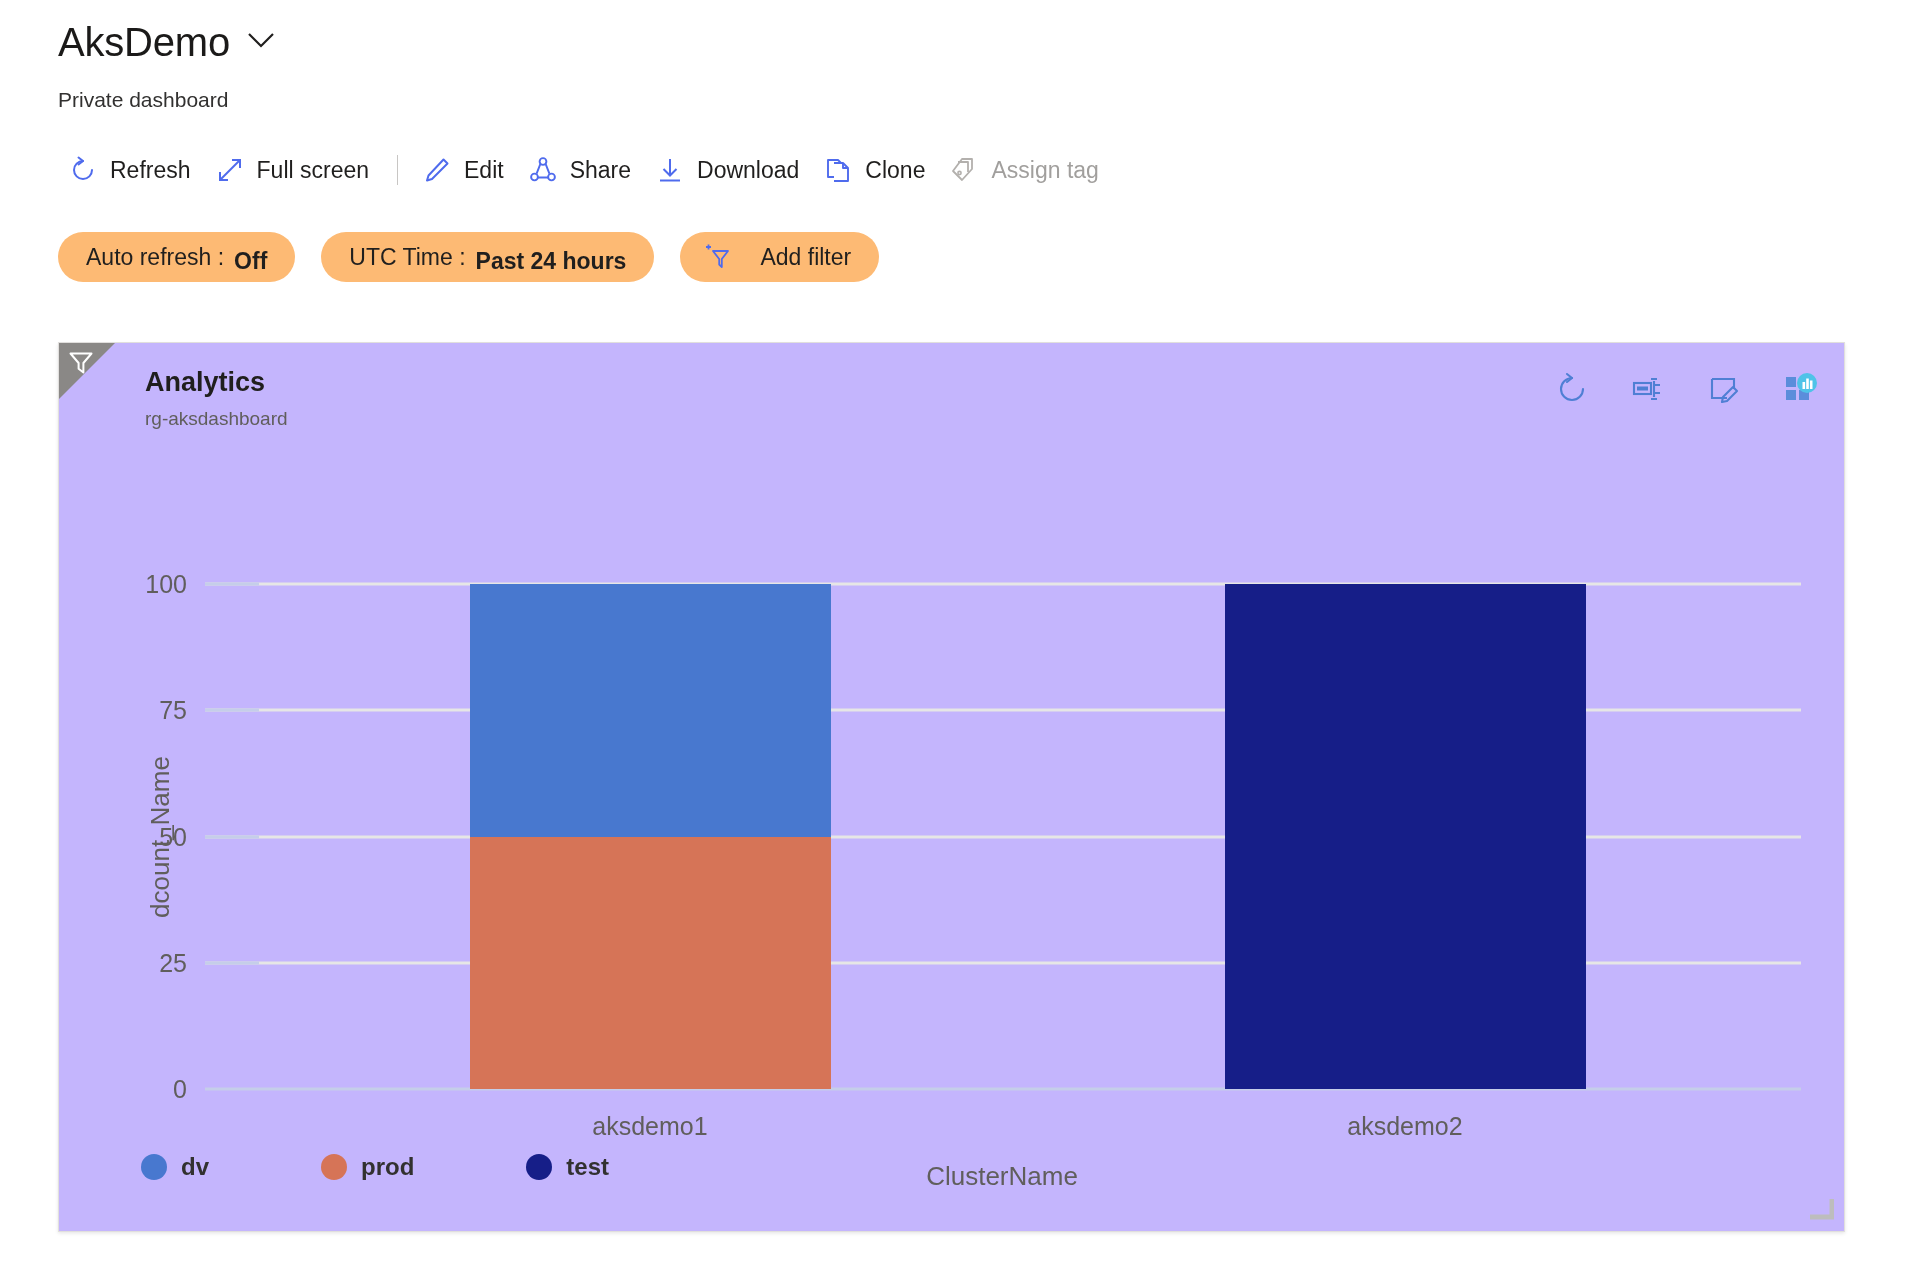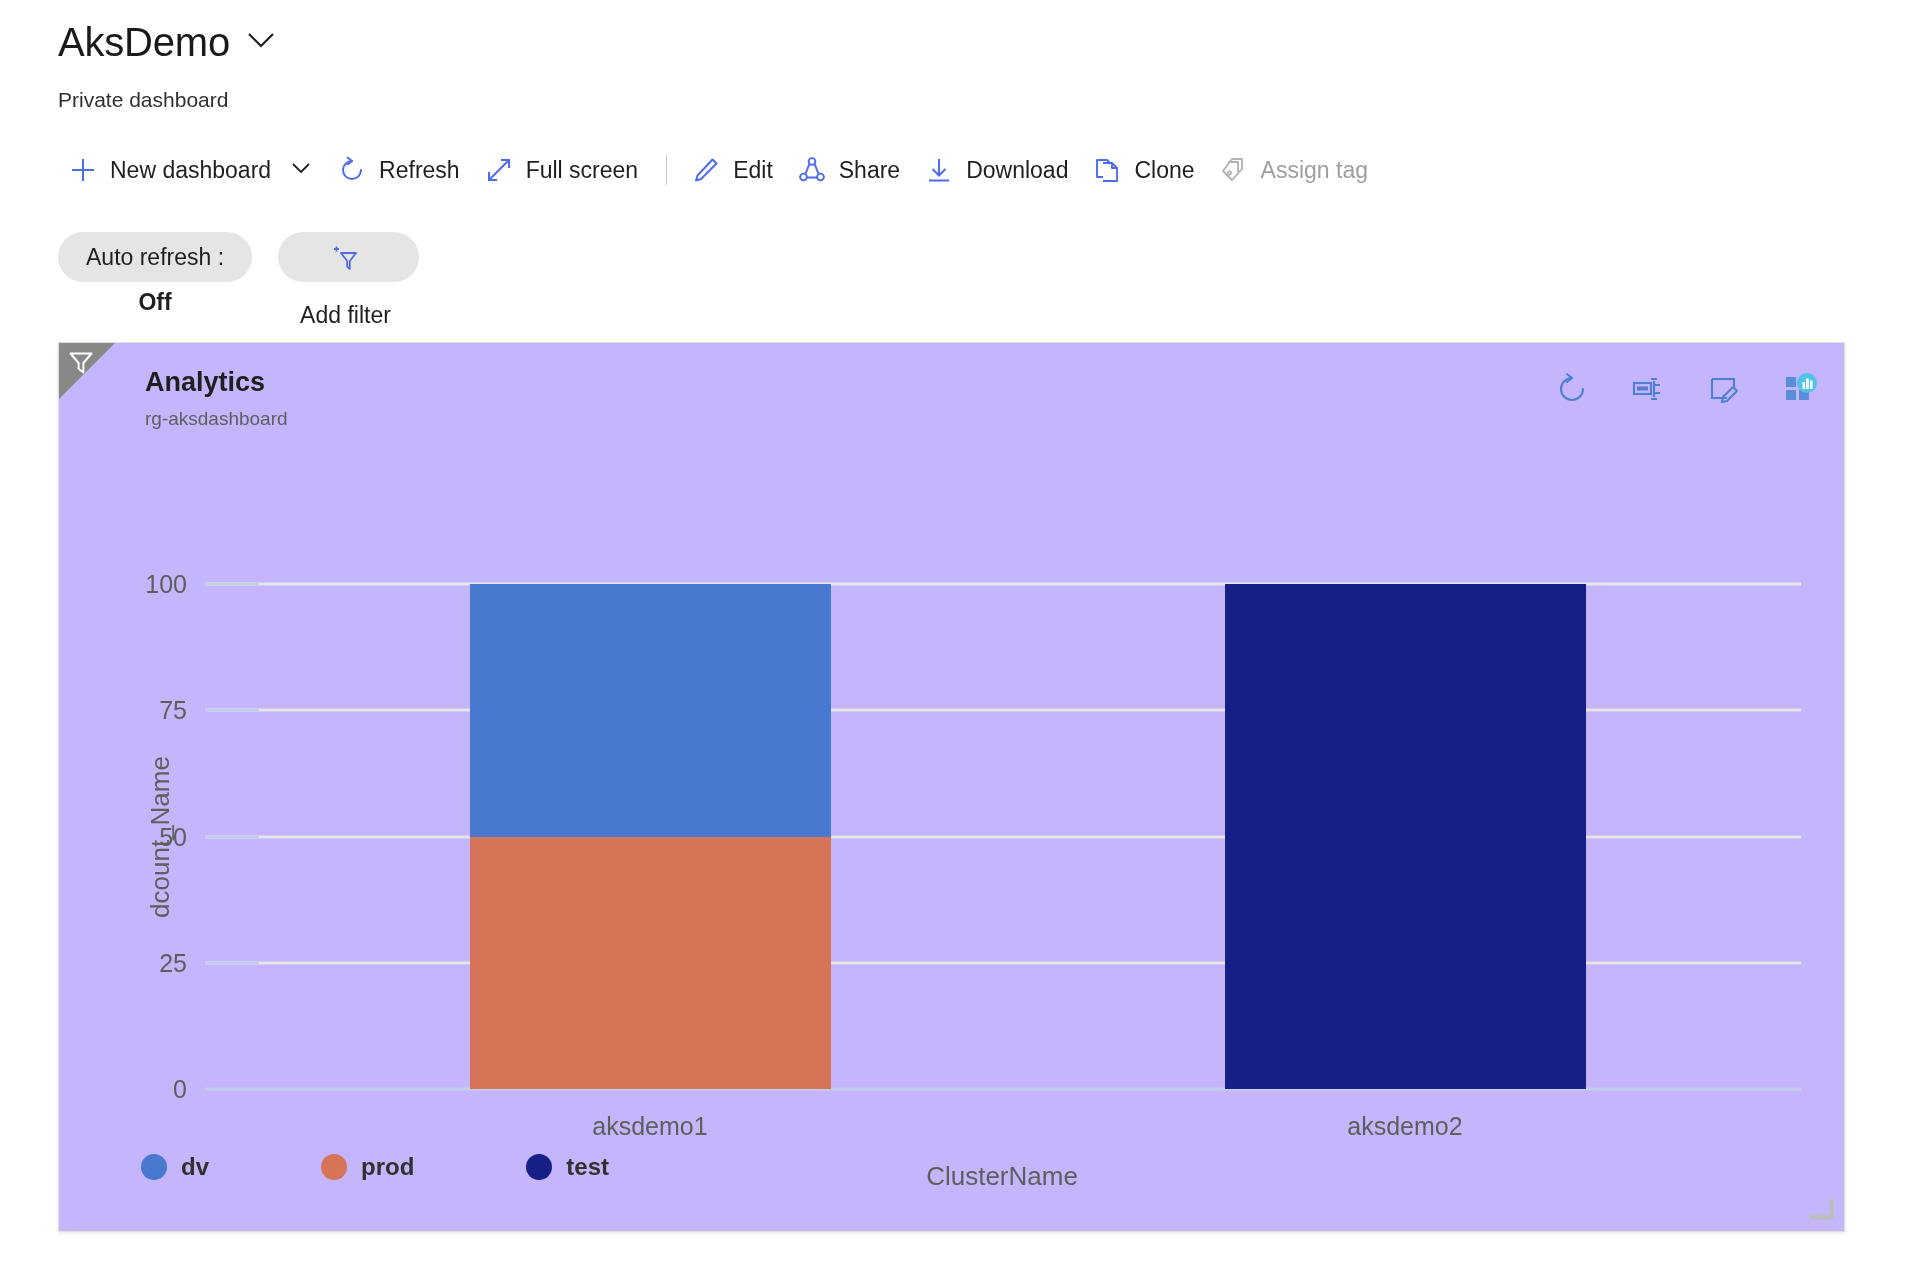--- a/index.html
+++ b/index.html
@@ -45,23 +45,23 @@
   }
   .cmd .chev-sm { margin-left: 6px; }
 
   
   .pills {
     position: absolute; left: 58px; top: 232px;
     display: flex; align-items: center; gap: 26px;
   }
   .pill {
     height: 50px; border-radius: 25px;
-    background: #e5e5e5; color: #201f1e;
+    background: #fdba74; color: #201f1e;
     display: flex; align-items: center; gap: 10px;
-    padding: 12px 28px; font-size: 23px; cursor: pointer; user-select: none; flex-direction: column;
+    padding: 0 28px; font-size: 23px; cursor: pointer; user-select: none;
   }
   .pill b { font-weight: 700; margin-top: 8px; }
   .pill.addfilter { padding-left: 22px; gap: 28px; }
   .pill .ficon { display: inline-flex; align-items: center; justify-content: center; width: 30px; height: 30px; }
 
   
   .tile {
     position: absolute; left: 58px; top: 342px;
     width: 1787px; height: 890px;
     background: #c4b5fd;
@@ -123,33 +123,20 @@
     <span class="chev-big">
       <svg width="34" height="34" viewBox="0 0 34 34">
           <path d="M5 11 L17 23 L29 11" fill="none" stroke="#201f1e" stroke-width="2.2"></path>
         </svg>
     </span>
   </div>
   <div class="subtitle">Private dashboard</div>
 
   <div class="cmdbar">
 
-    <div class="cmd">
-      <span class="ico">
-        <svg width="28" height="28" viewBox="0 0 28 28">
-            <path d="M14 3 V25 M3 14 H25" stroke="#4f6bed" stroke-width="2" fill="none"></path>
-          </svg>
-      </span>
-      <span>New dashboard</span>
-      <span class="chev-sm">
-        <svg width="24" height="24" viewBox="0 0 24 24">
-            <path d="M4 9 L12 17 L20 9" fill="none" stroke="#201f1e" stroke-width="1.8"></path>
-          </svg>
-      </span>
-    </div>
 
     <div class="cmd">
       <span class="ico">
         <svg width="28" height="28" viewBox="0 0 28 28">
           <path d="M14 5 A9 9 0 1 0 23 14" fill="none" stroke="#4f6bed" stroke-width="2" stroke-linecap="round"></path>
           <path d="M14 5 L9.5 1.5 M14 5 L9.5 8.5" fill="none" stroke="#4f6bed" stroke-width="2" stroke-linecap="round"></path>
         </svg>
       </span>
       <span>Refresh</span>
     </div>
@@ -224,20 +211,24 @@
 
   </div>
 
   <div class="pills">
 
     <div class="pill">
       <span>Auto refresh : </span>
         <b>Off</b>
     </div>
 
+    <div class="pill">
+      <span>UTC Time : </span>
+        <b>Past 24 hours</b>
+    </div>
 
     <div class="pill addfilter">
       <span class="ficon">
         <svg width="30" height="30" viewBox="0 0 30 30">
           <path d="M4 5 L9 5 M6.5 2.5 V7.5" stroke="#4f6bed" stroke-width="1.8"></path>
           <path d="M11 9 H26 L19.8 17 V25 L17.2 22.5 V17 Z" fill="none" stroke="#4f6bed" stroke-width="1.8" stroke-linejoin="round"></path>
         </svg>
       </span>
       <span>Add filter</span>
     </div>

